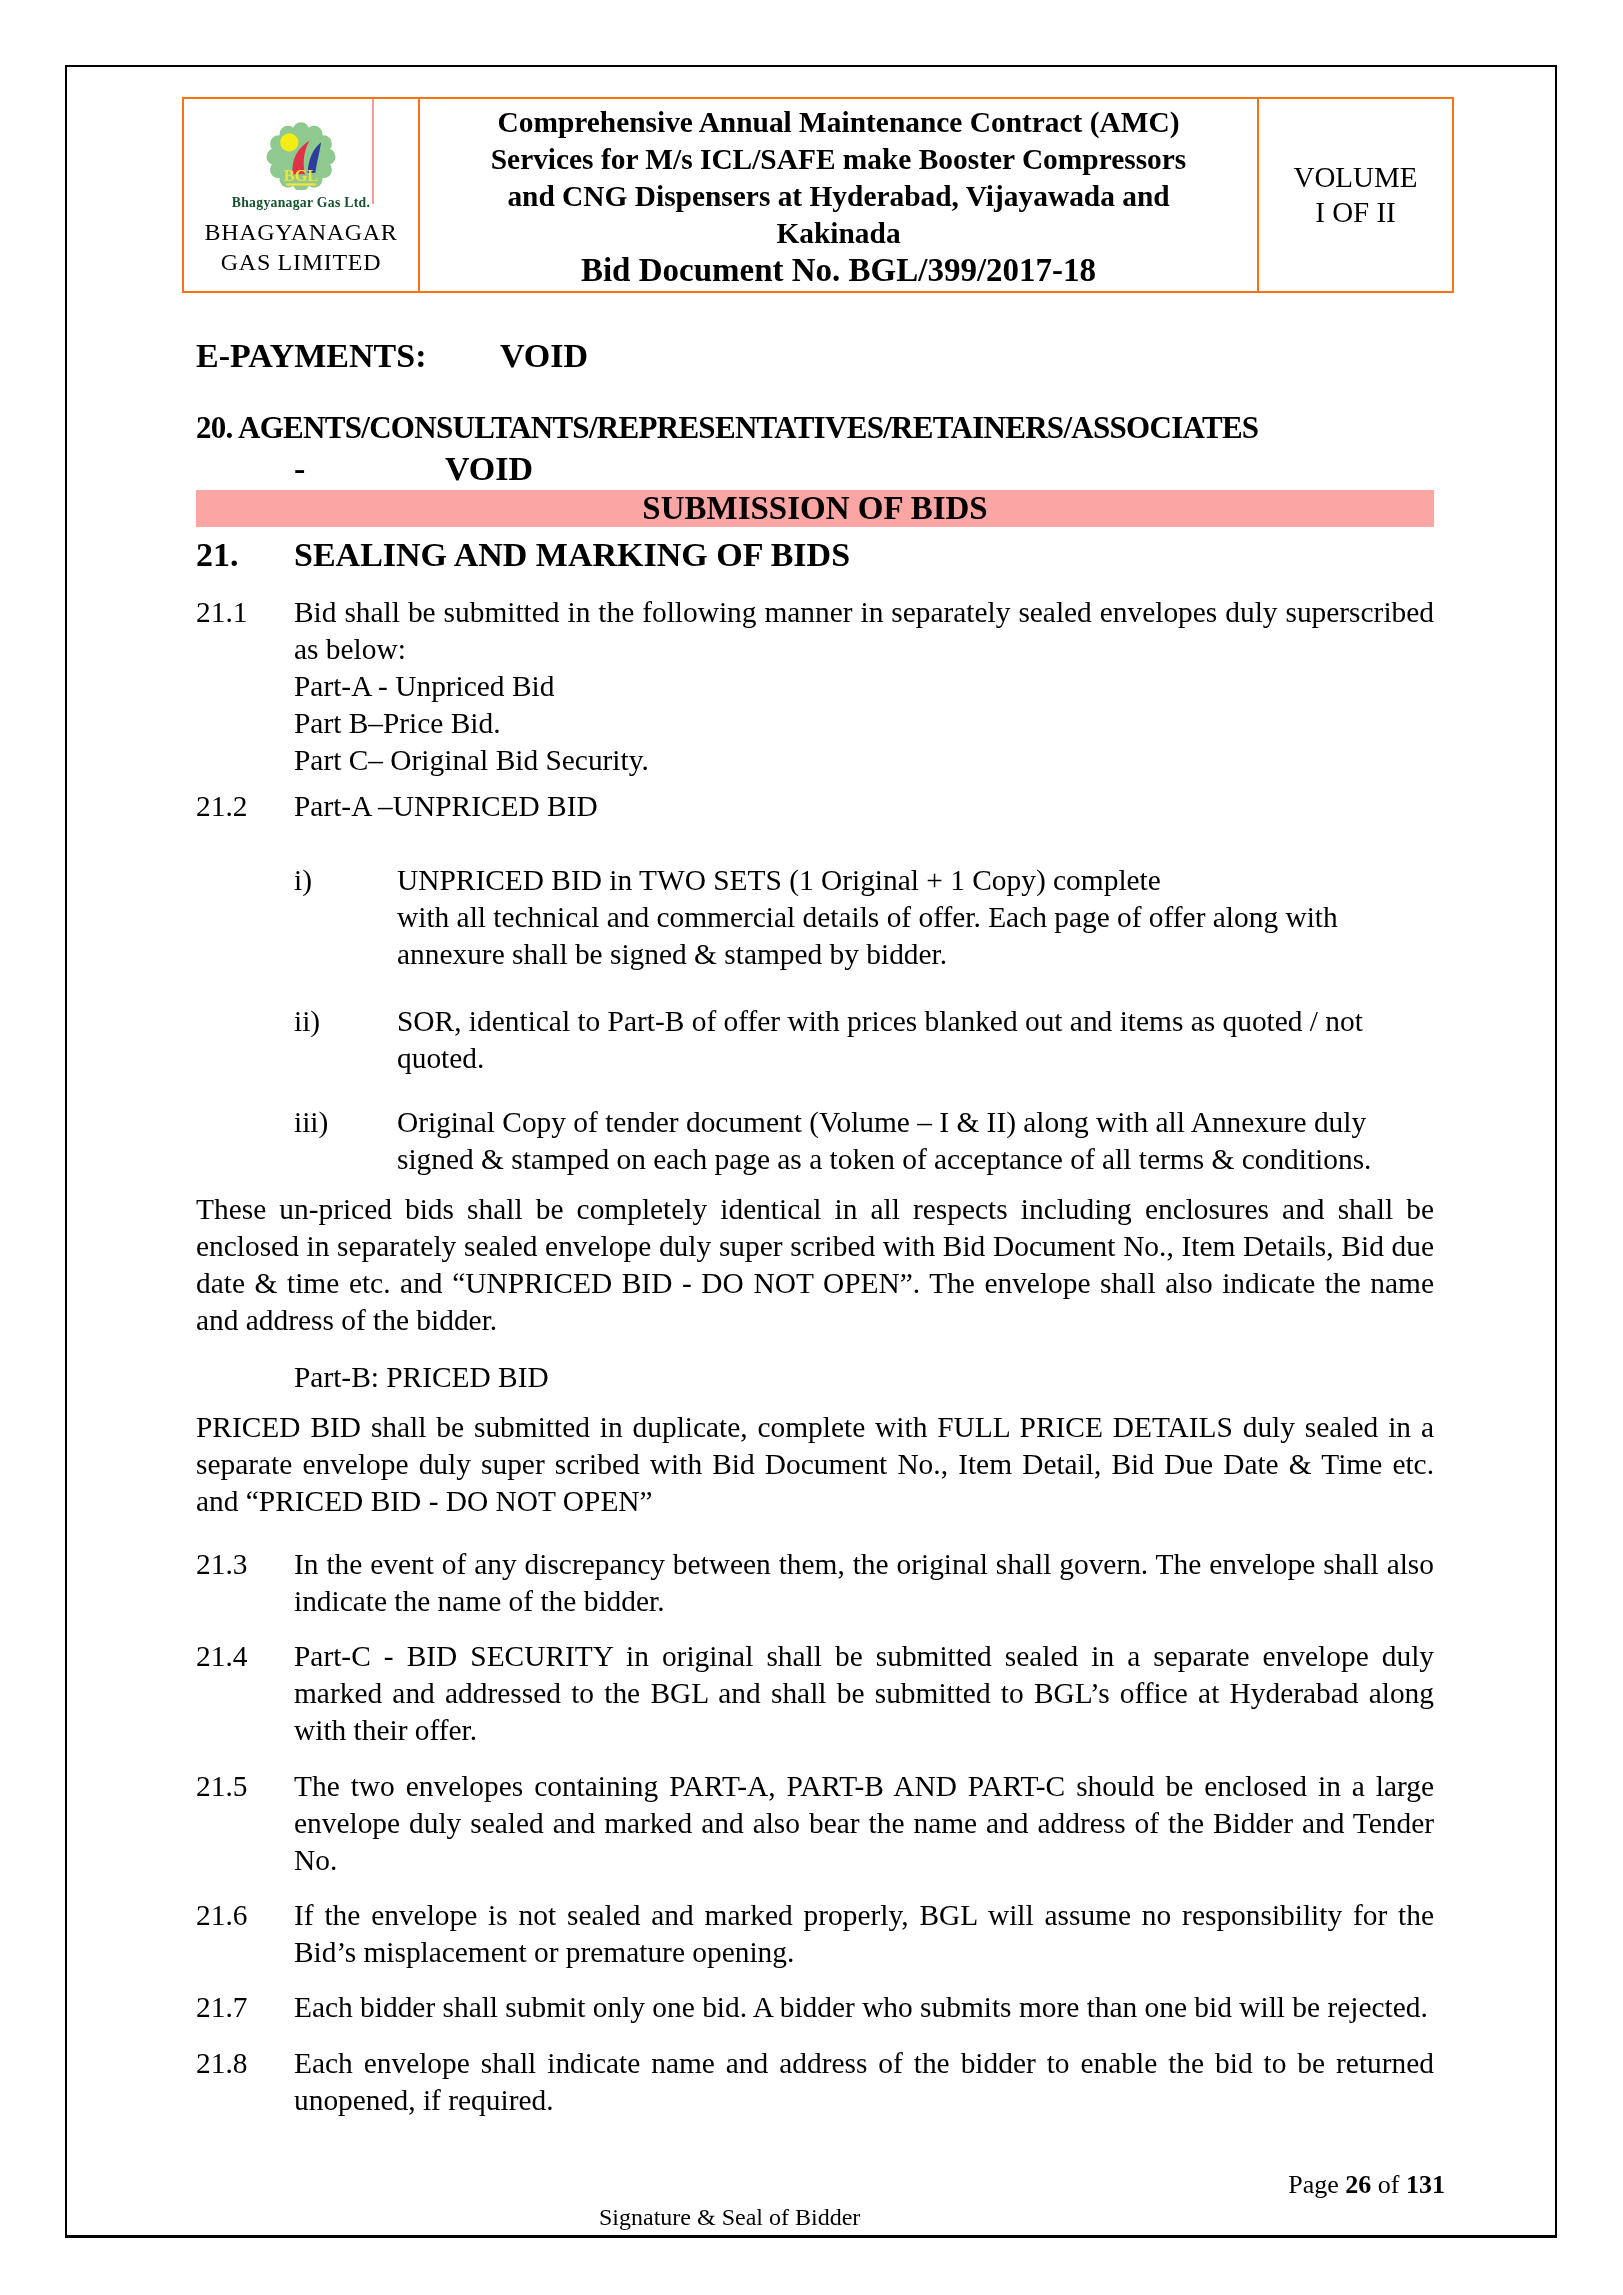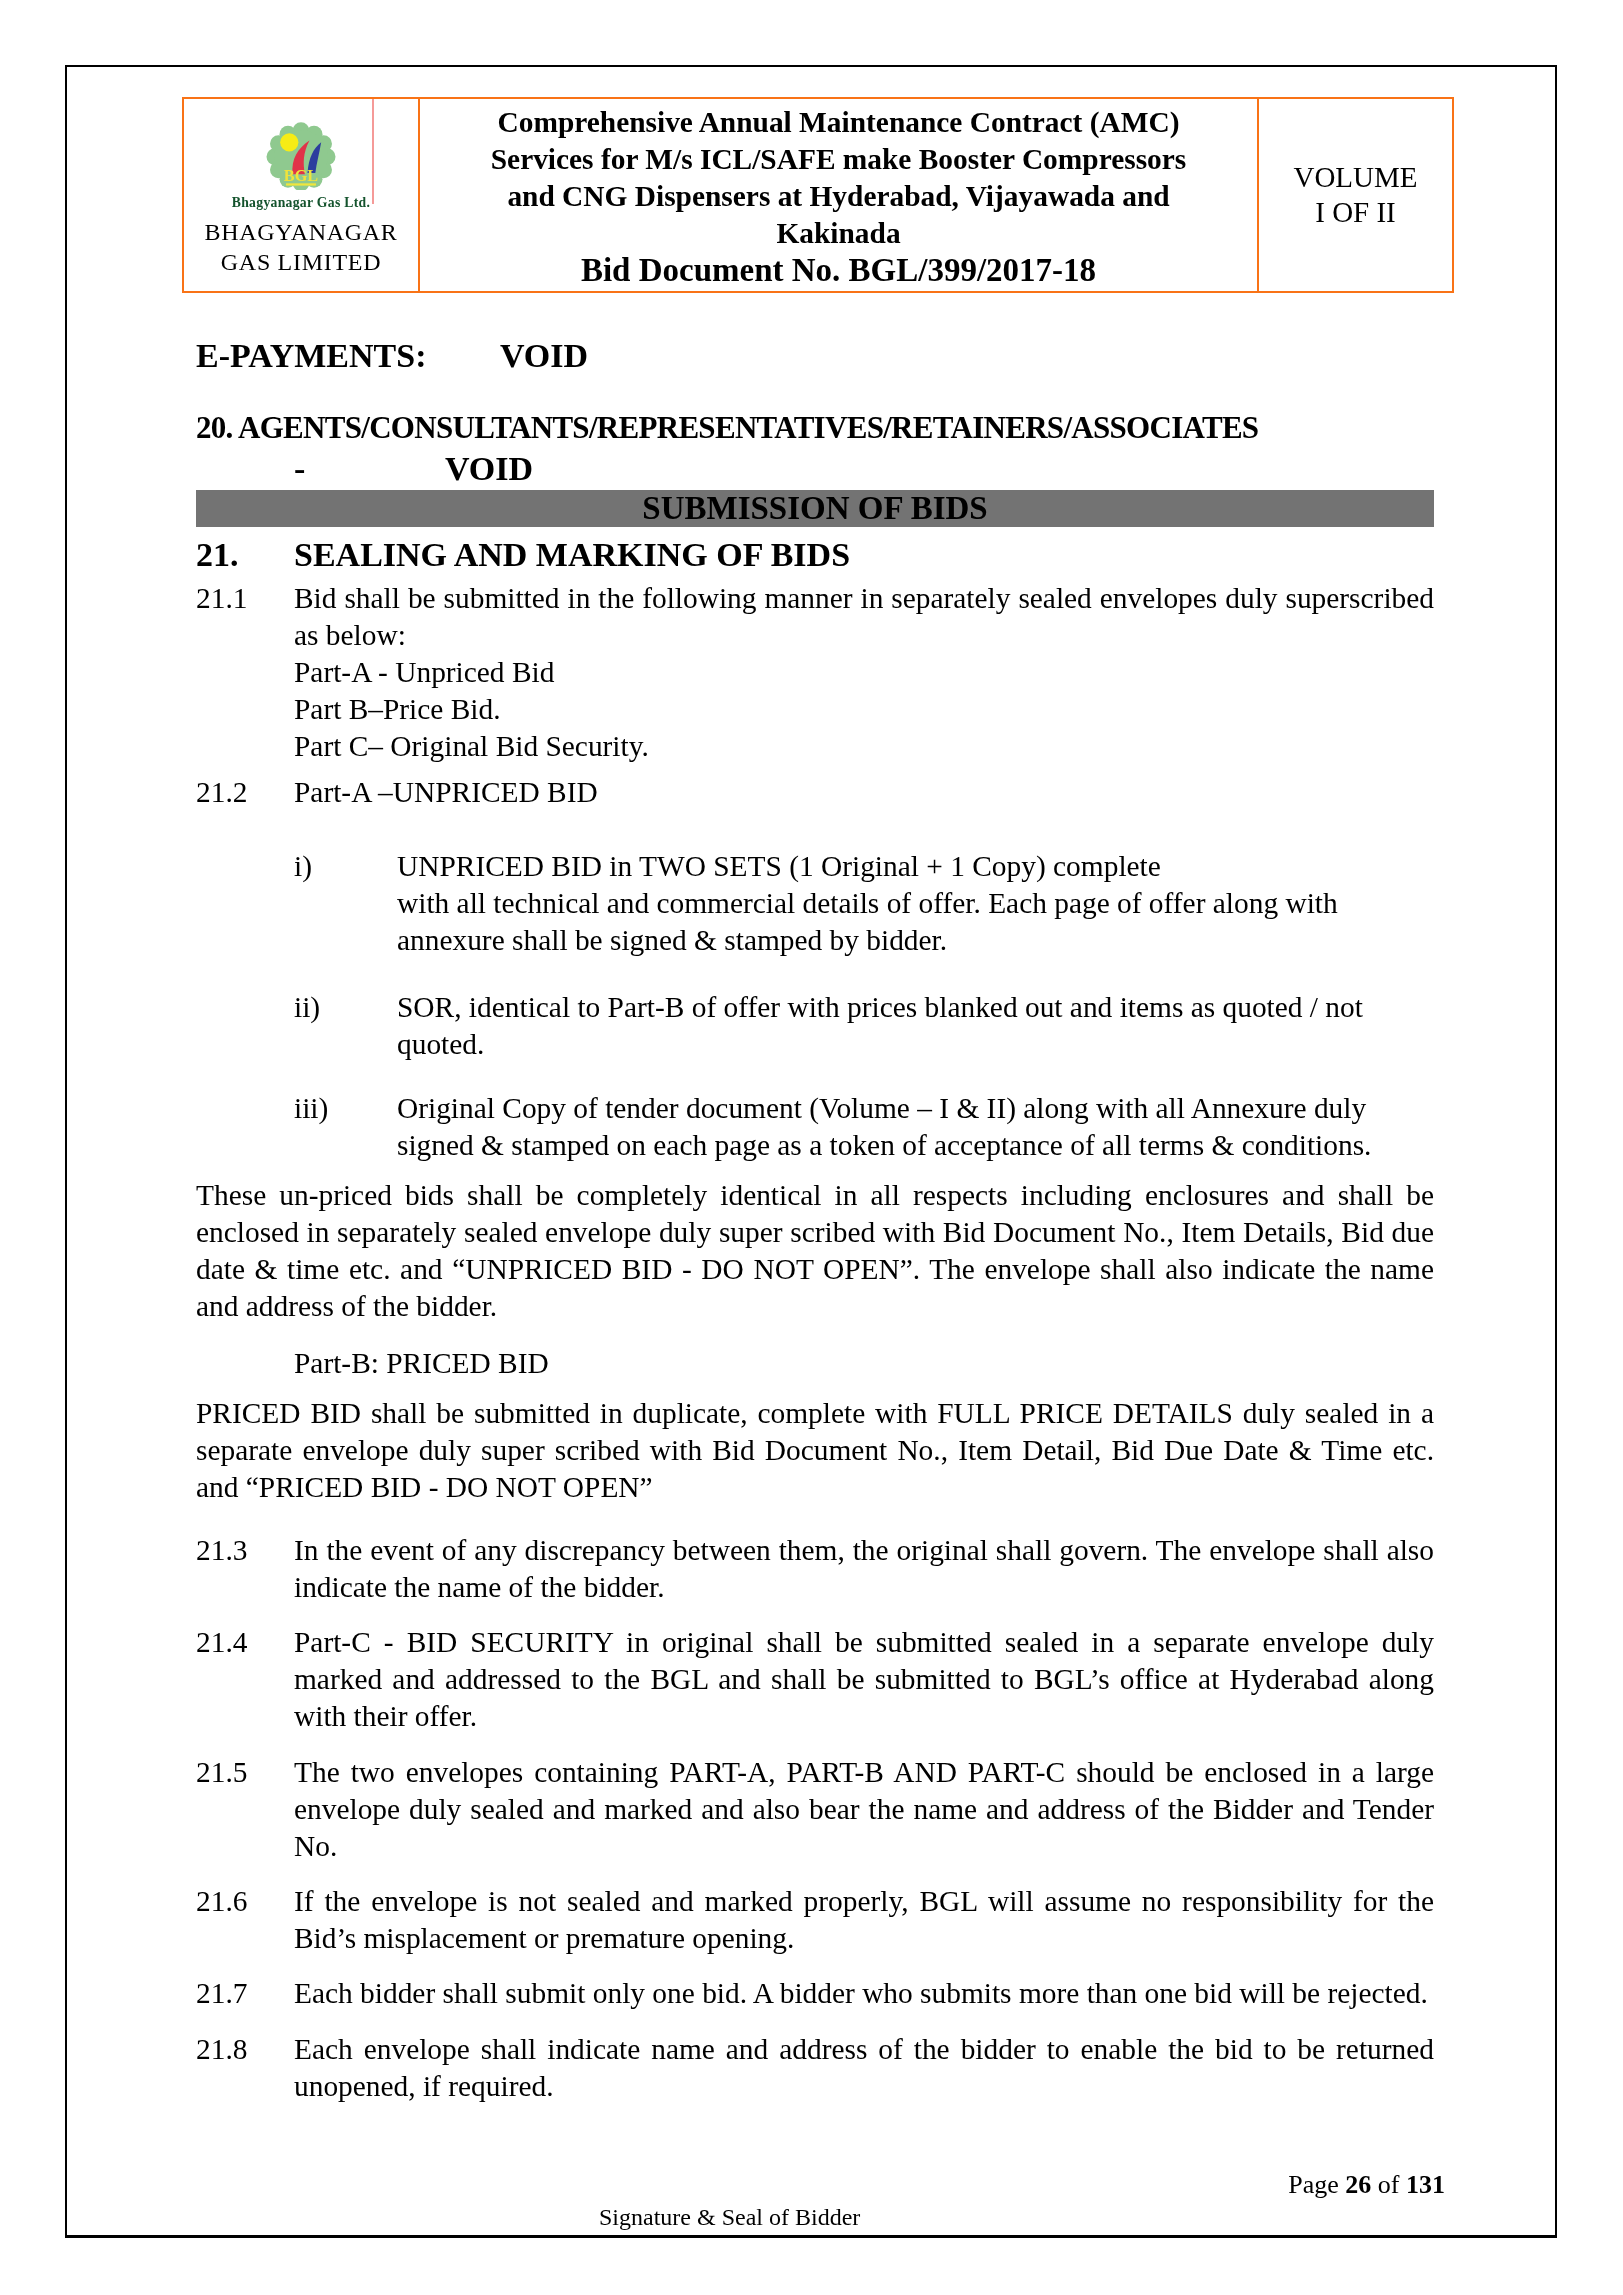--- a/index.html
+++ b/index.html
@@ -51,26 +51,26 @@
   .b { font-weight: bold; }
   .line-lg { font-size: 34px; line-height: 41px; }
   .epay { margin-bottom: 31px; }
   .epay-label { display: inline-block; width: 304px; }
   .h20 { font-size: 31px; letter-spacing: -0.7px; white-space: nowrap; }
   .void-line .dash { display: inline-block; margin-left: 98px; width: 151px; }
   .banner {
     margin-top: 1.3px;
     width: 100%;
     height: 37px;
-    background: #737373;
+    background: #fca5a5;
     display: flex; align-items: center; justify-content: center;
     font-weight: bold; font-size: 33px;
     margin-bottom: 6.5px;
   }
-  .h21 { margin-bottom: 5px; }
+  .h21 { margin-bottom: 19px; }
   .h21 .num { display: inline-block; width: 98px; }
   .clause { position: relative; padding-left: 98px; margin-bottom: 18.3px; }
   .clause .cnum { position: absolute; left: 0; top: 0; font-size: 29.4px; line-height: 37px; }
   .ctext { font-size: 29.4px; line-height: 37px; text-align: justify; }
   .part-lines { font-size: 29.4px; line-height: 37px; text-align: left; }
   .c211 { margin-bottom: 9.2px; }
   .c212 { margin-bottom: 37px; font-family: Liberation Serif, serif; }
   .sub { position: relative; margin-left: 98px; padding-left: 103px; font-size: 29.4px; line-height: 37px; }
   .sub .marker { position: absolute; left: 0; top: 0; }
   .sub-i   { margin-bottom: 30px; }

